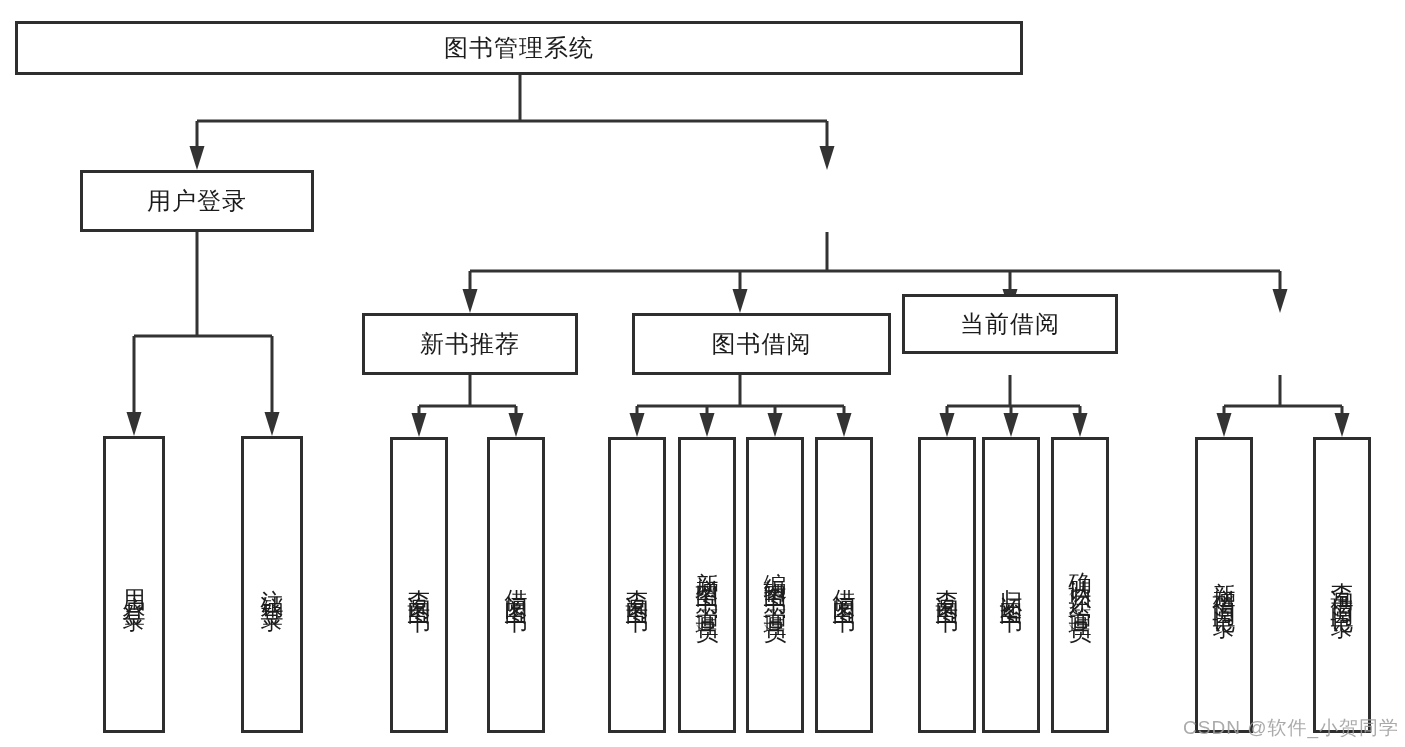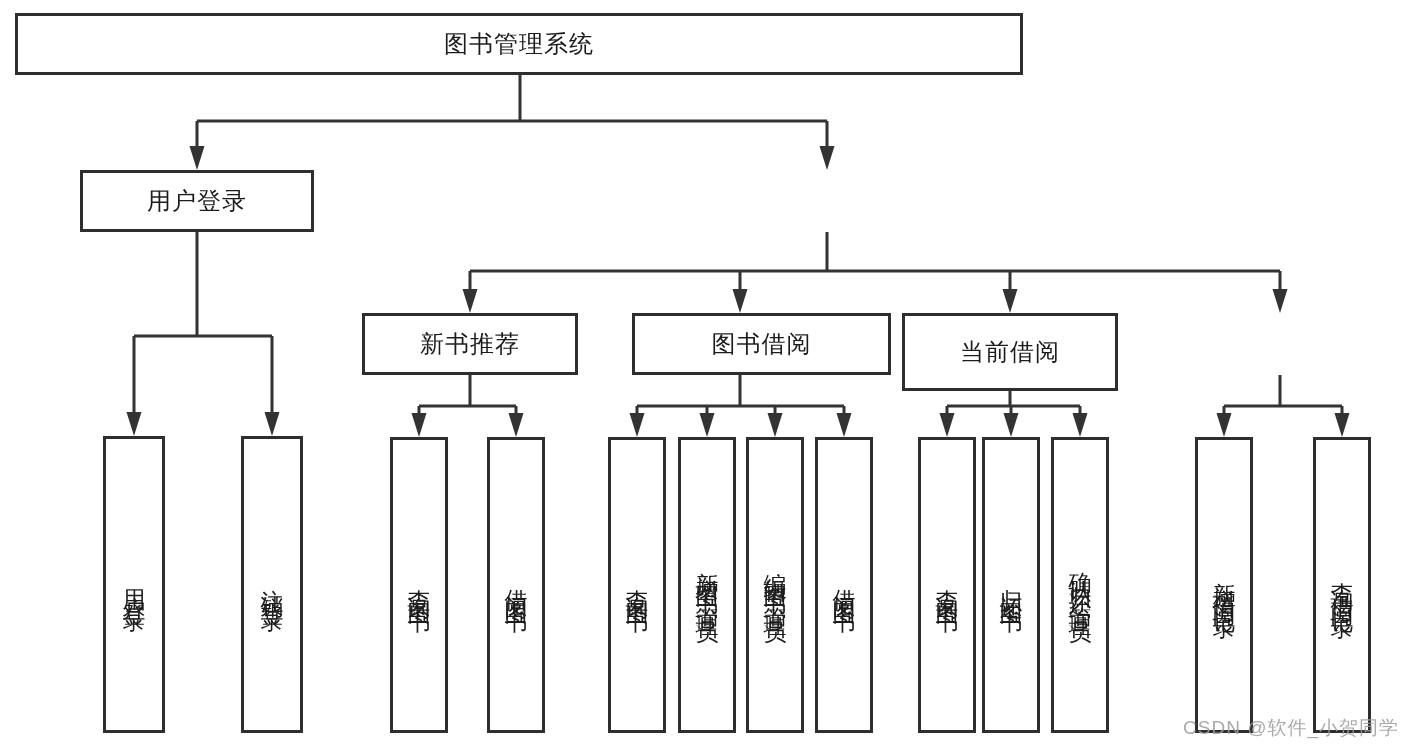--- a/index.html
+++ b/index.html
@@ -76,35 +76,35 @@
       <polygon points="767.5,413 782.5,413 775,437"></polygon>
       <polygon points="836.5,413 851.5,413 844,437"></polygon>
       <polygon points="939.5,413 954.5,413 947,437"></polygon>
       <polygon points="1003.5,413 1018.5,413 1011,437"></polygon>
       <polygon points="1072.5,413 1087.5,413 1080,437"></polygon>
       <polygon points="1216.5,413 1231.5,413 1224,437"></polygon>
       <polygon points="1334.5,413 1349.5,413 1342,437"></polygon>
     </g>
   </svg>
 
-  <div class="node hnode" style="left:15px;top:13px;width:1008px;height:62px;align-items:center;">
+  <div class="node hnode" style="left:15px;top:21px;width:1008px;height:54px;align-items:center;">
     <span>图书管理系统</span>
   </div>
 
   <div class="node hnode" style="left:80px;top:170px;width:234px;height:62px;">
     <span>用户登录</span>
   </div>
 
   <div class="node hnode" style="left:362px;top:313px;width:216px;height:62px;">
     <span>新书推荐</span>
   </div>
   <div class="node hnode" style="left:632px;top:313px;width:259px;height:62px;">
     <span>图书借阅</span>
   </div>
-  <div class="node hnode" style="left:902px;top:313px;width:216px;height:78px;">
+  <div class="node hnode" style="left:902px;top:294px;width:216px;height:60px;">
     <span>当前借阅</span>
   </div>
 
   <div class="node vnode" style="left:103px;top:436px;width:62px;height:297px;">
     <span>用户登录</span>
   </div>
   <div class="node vnode" style="left:241px;top:436px;width:62px;height:297px;">
     <span>注销登录</span>
   </div>
 

